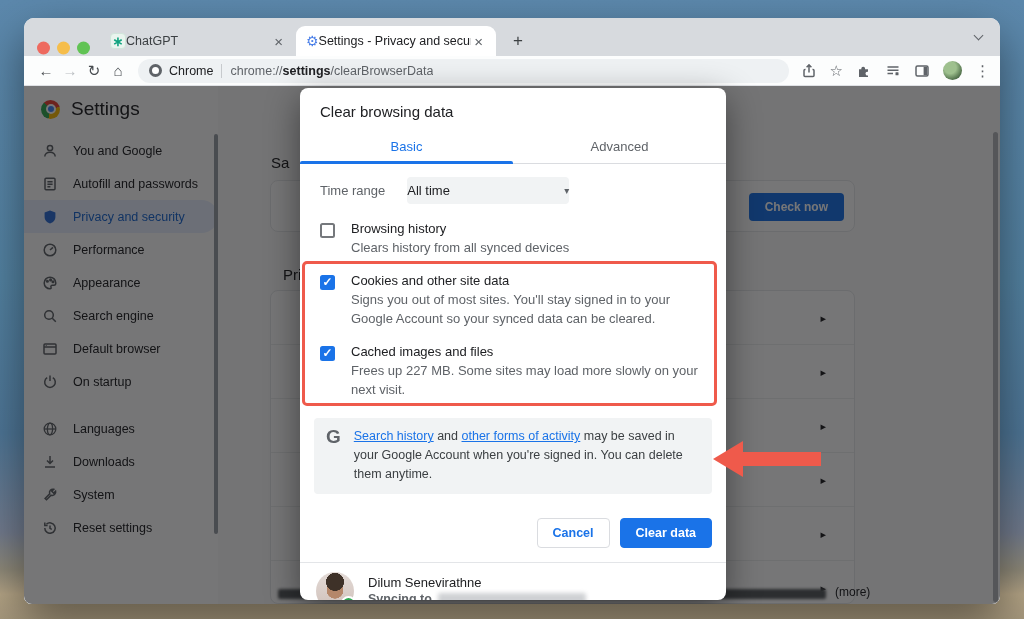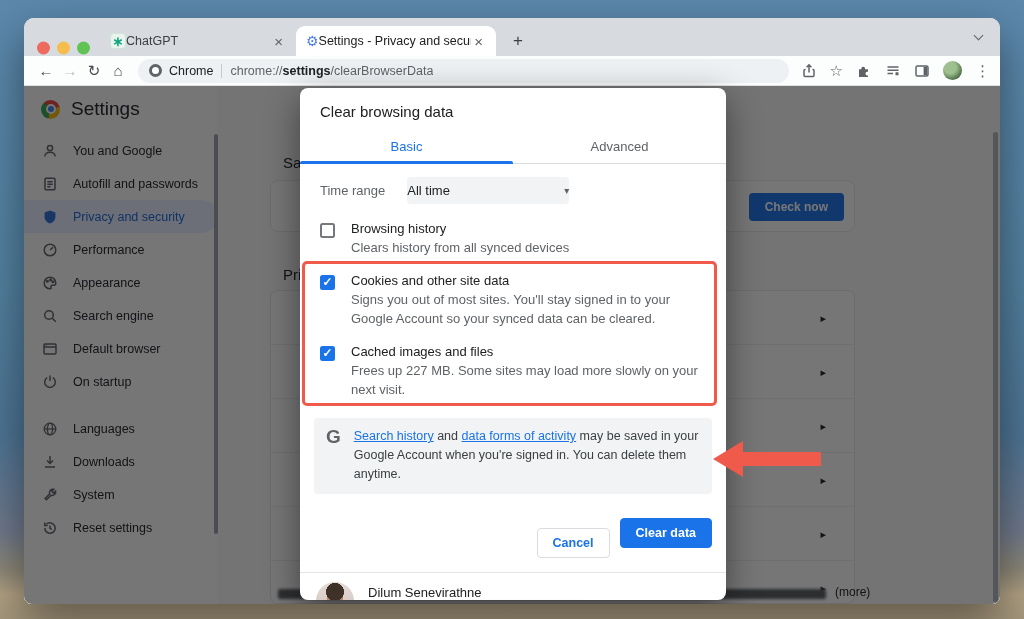--- a/index.html
+++ b/index.html
@@ -108,21 +108,21 @@
   .opt-desc { font-size:13px; color:#5f6368; line-height:1.42; }
   .opts { margin-top:8px; }
   .hl-group { position:relative; }
   .anno-rect { position:absolute; left:-18px; right:-11px; top:-3px; bottom:0; border:3px solid #ef5a4b; border-radius:5px; pointer-events:none; z-index:4; }
   .gnote { display:flex; gap:13px; background:#f1f3f4; border-radius:4px; padding:9px 12px 10px; margin:12px -6px 0 -6px; }
   .g-logo { font-size:19px; font-weight:bold; color:#5f6368; line-height:1.1; }
   .gnote-text { font-size:12.5px; color:#3c4043; line-height:1.5; }
   a.lnk { color:#1a73e8; text-decoration:underline; }
   .dlg-actions { display:flex; justify-content:flex-end; gap:10px; margin:24px -6px 14px 0; }
   .btn { height:30px; padding:0 15px; border-radius:4px; font-size:12.5px; font-weight:bold; font-family:inherit; }
-  .btn.secondary { background:#fff; border:1px solid #dadce0; color:#1a73e8;margin-top:10px; }
+  .btn.secondary { background:#fff; border:1px solid #dadce0; color:#1a73e8; }
   .btn.primary { background:#1a73e8; border:1px solid #1a73e8; color:#fff; }
   .account { border-top:1px solid #e3e5e8; display:flex; align-items:center; gap:14px; padding:9px 16px; }
   .avatar-wrap { position:relative; width:38px; height:38px; flex:none; }
   .avatar-big { width:38px; height:38px; border-radius:50%;
     background:radial-gradient(circle at 50% 26%, #3e3128 0 26%, transparent 27%),
                radial-gradient(circle at 50% 48%, #b5876a 0 30%, transparent 31%),
                linear-gradient(180deg,#e3dad6 0%,#cfc0b9 100%); }
   .sync-badge { position:absolute; right:-2px; bottom:-1px; width:15px; height:15px; border-radius:50%;
     background:#2ba84f; border:2px solid #fff; color:#fff; font-size:8px; line-height:11px; text-align:center; }
   .acct-name { font-size:13px; color:#202124; margin-bottom:2px; }
@@ -292,21 +292,21 @@
                 <path d="M2.8 8a5.2 5.2 0 1 0 1.6-3.7"></path>
                 <path d="M2.8 2.6v2.8h2.8"></path>
                 <path d="M8 5.6V8.4L9.8 9.4"></path>
               </svg>
             <span>Reset settings</span>
           </div>
           <div class="sb-scroll"></div>
         </div>
 
         <div class="main">
-          <div class="frag" style="left:65px; top:68px;">Sa</div>
+          <div class="frag" style="left:53px; top:68px;">Sa</div>
           <div class="card card1">
             <button class="checknow">Check now</button>
           </div>
           <div class="frag" style="left:65px; top:180px;">Pri</div>
           <div class="card card2">
             <div class="prow">
                 <span class="rchev">▸</span>
               </div>
             <div class="prow">
                 <span class="rchev">▸</span>
@@ -367,21 +367,21 @@
                 <span class="cb on">✓</span>
                 <div>
                   <div class="opt-label">Cached images and files</div>
                   <div class="opt-desc">Frees up 227 MB. Some sites may load more slowly on your next visit.</div>
                 </div>
               </div>
             </div>
           </div>
           <div class="gnote">
             <span class="g-logo">G</span>
-            <span class="gnote-text"><a class="lnk">Search history</a><span> and </span><a class="lnk">data forms of activity</a><span> may be saved in your Google Account when you're signed in. You can delete them anytime.</span></span>
+            <span class="gnote-text"><a class="lnk">Search history</a><span> and </span><a class="lnk">other forms of activity</a><span> may be saved in your Google Account when you're signed in. You can delete them anytime.</span></span>
           </div>
           <div class="dlg-actions">
             <button class="btn secondary">Cancel</button>
             <button class="btn primary">Clear data</button>
           </div>
         </div>
         <div class="account">
           <div class="avatar-wrap">
             <div class="avatar-big"></div>
             <div class="sync-badge">↻</div>

